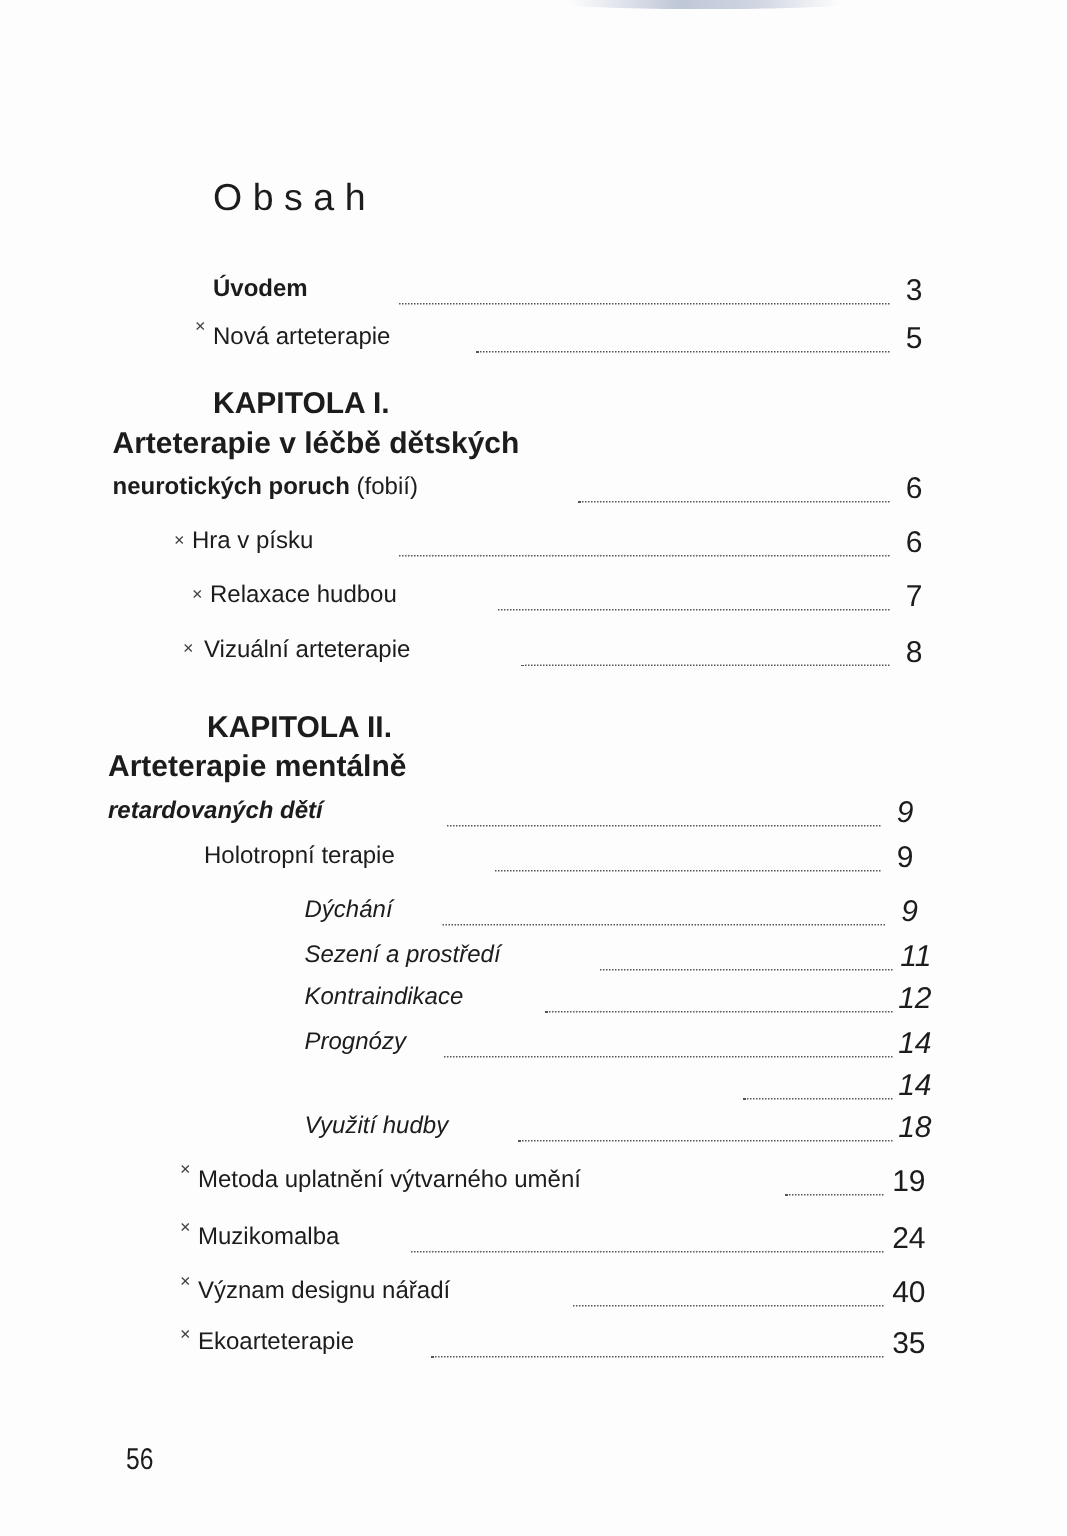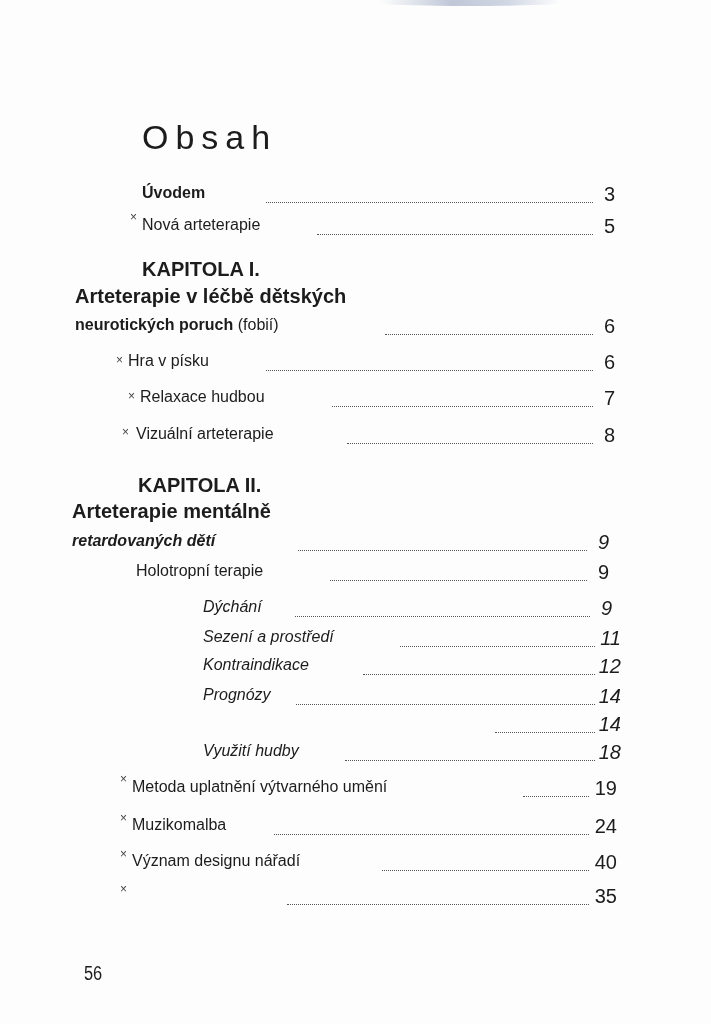--- a/index.html
+++ b/index.html
@@ -9,21 +9,21 @@
       font-family: "Liberation Sans", sans-serif;
       color: #1c1c1c;
     }
     .scan-smudge {
       position: absolute; left: 380px; top: 0; width: 180px; height: 6px;
       background: linear-gradient(90deg, rgba(160,170,190,0) 0%, rgba(140,155,185,0.55) 40%, rgba(140,155,185,0.4) 70%, rgba(160,170,190,0) 100%);
       border-radius: 0 0 50% 50%;
     }
     .title {
       position: absolute; left: 142px; top: 118px;
-      font-size: 34px; letter-spacing: 7px; font-weight: normal;
+      font-size: 25px; letter-spacing: 7px; font-weight: normal;
     }
     .row { position: absolute; height: 30px; }
     .row .label { position: absolute; left: 0; bottom: 4px; white-space: nowrap; font-size: 16px; }
     .row .leader {
       position: absolute; bottom: 3px; height: 0;
       border-bottom: 1.5px dotted #555;
     }
     .row .page { position: absolute; bottom: 0; font-size: 20px; white-space: nowrap; }
     .bold { font-weight: bold; }
     .italic { font-style: italic; }
@@ -136,17 +136,18 @@
   <span class="page" style="right:0;">24</span>
 </div>
 <div class="row" style="left:132px; top:844px; width:485px;">
   <span class="mark" style="left:-12px; bottom:13px;">×</span>
   <span class="label">Význam designu nářadí</span>
   <span class="leader" style="left:250px; right:28px;"></span>
   <span class="page" style="right:0;">40</span>
 </div>
 <div class="row" style="left:132px; top:878px; width:485px;">
   <span class="mark" style="left:-12px; bottom:12px;">×</span>
+  <span class="label">Ekoarteterapie</span>
   <span class="leader" style="left:155px; right:28px;"></span>
   <span class="page" style="right:0;">35</span>
 </div>
 
 <div class="folio">56</div>
 
 </body></html>

